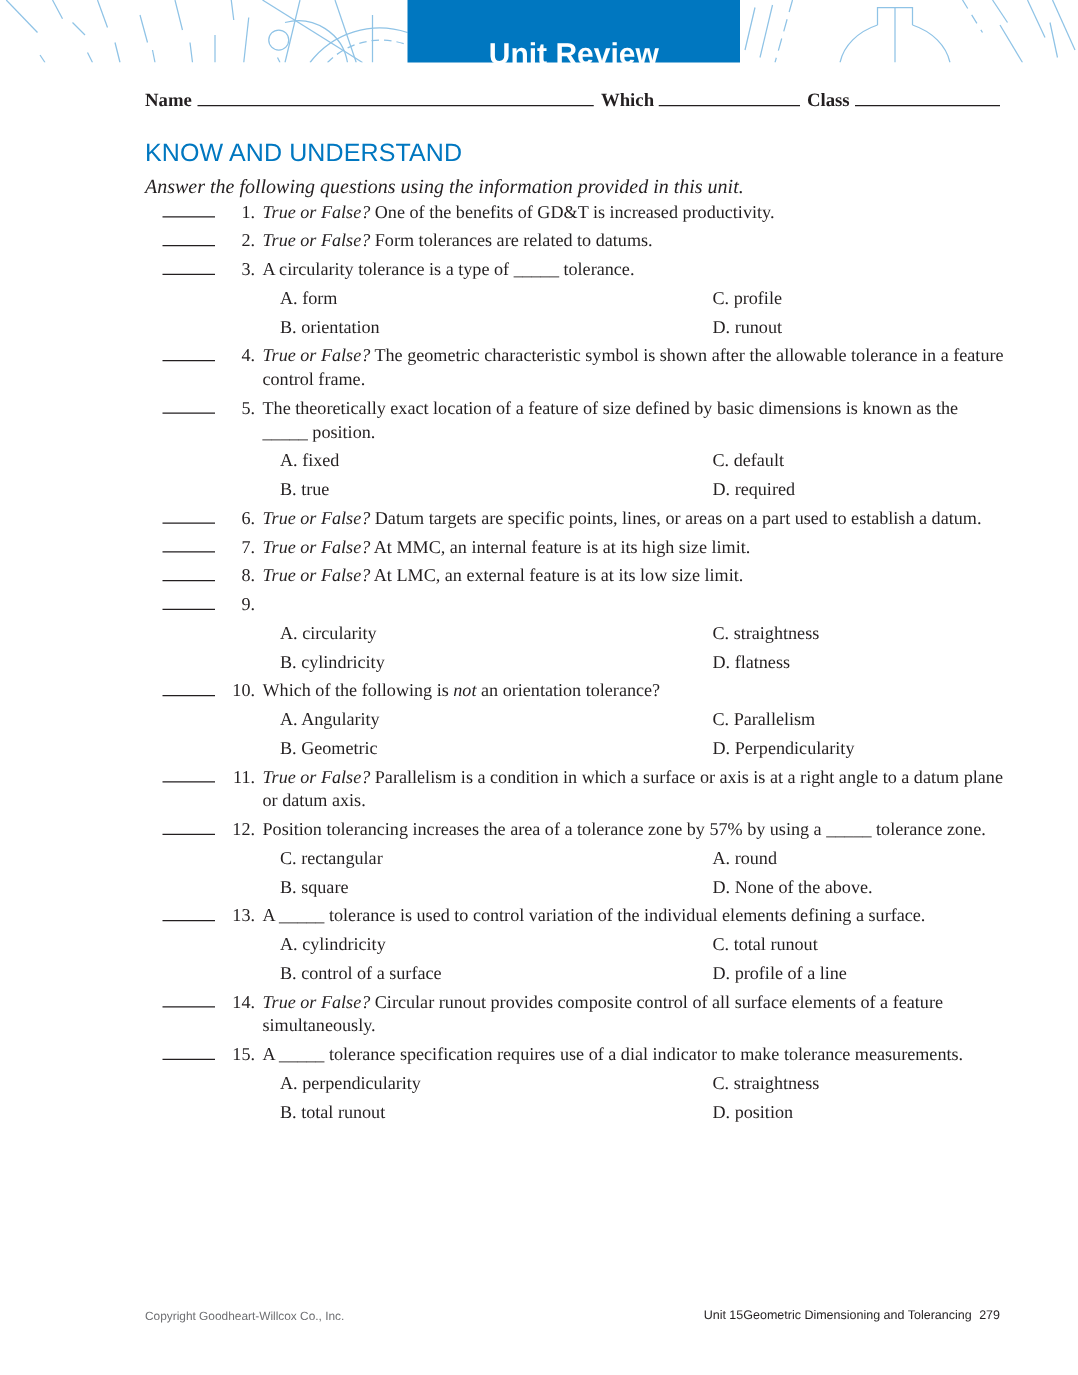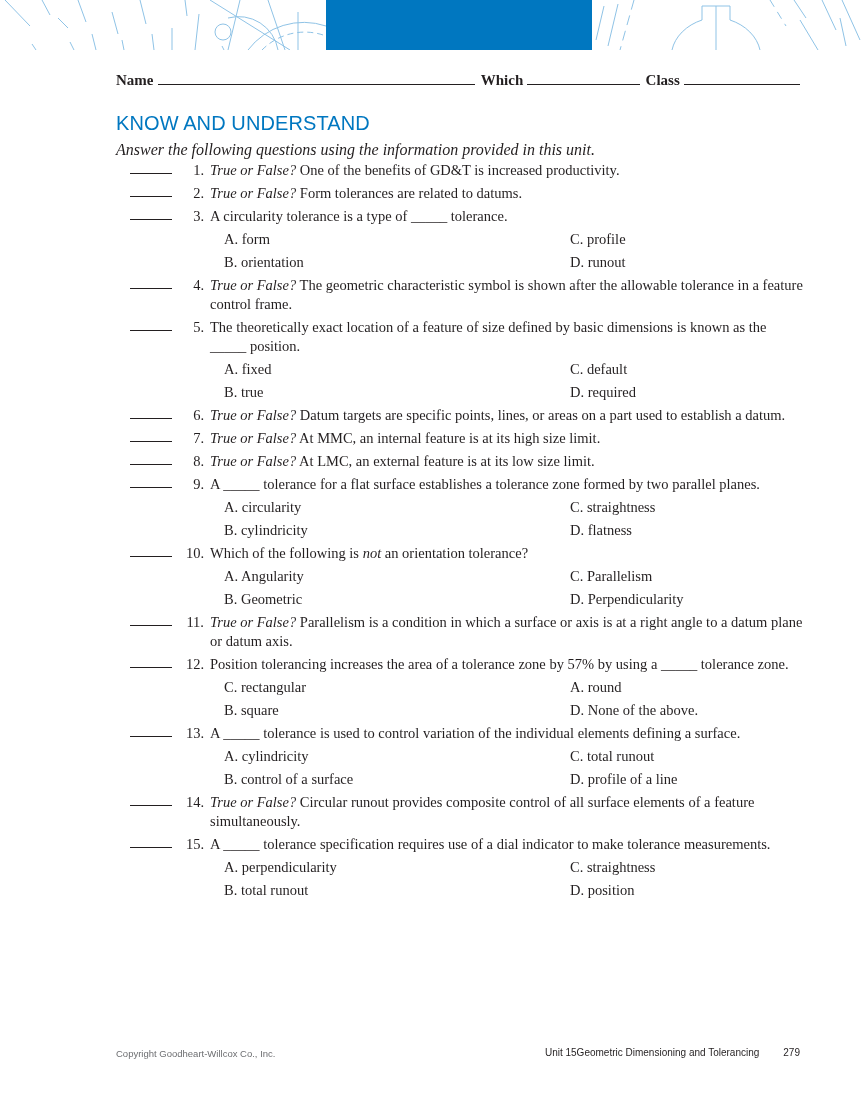--- a/index.html
+++ b/index.html
@@ -2,40 +2,40 @@
 <html><head>
   <meta charset="utf-8">
   <style>
     html, body { margin: 0; padding: 0; background: #ffffff; }
     body { width: 862px; height: 1100px; position: relative; overflow: hidden;
       font-family: "Liberation Serif", serif; color: #231f20; }
     .deco { position: absolute; left: 0; top: 0; width: 862px; height: 50px; }
     .banner { position: absolute; left: 326px; top: 0; width: 266px; height: 50px;
       background: #0077c0; color: #ffffff; font-family: "Liberation Sans", sans-serif;
       font-weight: bold; font-size: 24px; text-align: center; line-height: 20px; }
-    .banner span { display: inline-block; padding-top: 34px; margin-top: 16px; }
+    .banner span { display: inline-block; padding-top: 34px; }
     .namerow { position: absolute; left: 116px; top: 72px; width: 684px; font-size: 15px;
       font-weight: bold; display: flex; align-items: baseline; }
     .namerow .ln { display: inline-block; border-bottom: 1px solid #231f20; height: 12px; margin: 0 6px 0 4px; }
     .section-title { position: absolute; left: 116px; top: 112px; font-family: "Liberation Sans", sans-serif;
       font-size: 20px; color: #0077c0; letter-spacing: 0.1px; }
     .intro { position: absolute; left: 116px; top: 141px; font-style: italic; font-size: 16px; }
     .questions { position: absolute; left: 116px; top: 161px; width: 690px; font-size: 14.5px; }
     .q { display: flex; line-height: 19px; margin-bottom: 4px; }
     .blank { width: 42px; flex: none; border-bottom: 1px solid #231f20; height: 12px; margin-left: 14px; margin-right: 4px; }
     .num { width: 28px; flex: none; text-align: right; margin-right: 6px; }
     .qtext { flex: 1; }
     .qtext i { font-style: italic; }
     .opts { display: grid; grid-template-columns: 346px 1fr; margin-left: 88px; line-height: 19px; }
     .opt { margin-bottom: 4px; margin-left: 20px; }
     .footer-left { position: absolute; left: 116px; top: 1048px; font-family: "Liberation Sans", sans-serif;
       font-size: 9.5px; color: #6d6e71; }
     .footer-right { position: absolute; right: 62px; top: 1047px; font-family: "Liberation Sans", sans-serif;
       font-size: 10px; color: #231f20; display: flex; gap: 0; }
-    .footer-right .pg { margin-left: 24px; }
+    .footer-right .pg { margin-left: 6px; }
   </style>
 </head>
 <body>
 
 <svg class="deco" viewBox="0 0 862 50" width="862" height="50">
   <g stroke="#8fc3e6" stroke-width="1" fill="none">
     <line x1="5" y1="0" x2="30" y2="26"></line>
     <line x1="58" y1="18" x2="68" y2="28"></line>
     <line x1="42" y1="0" x2="50" y2="15"></line>
     <line x1="32" y1="44" x2="36" y2="50"></line>
@@ -148,21 +148,20 @@
 
   <div class="q">
     <span class="blank"></span>
     <span class="num">8.</span>
     <span class="qtext"><i>True or False?</i><span> At LMC, an external feature is at its low size limit.</span></span>
   </div>
 
   <div class="q">
     <span class="blank"></span>
     <span class="num">9.</span>
-    <span class="qtext">A _____ tolerance for a flat surface establishes a tolerance zone formed by two parallel planes.</span>
   </div>
   <div class="opts">
     <span class="opt">A. circularity</span>
     <span class="opt">C. straightness</span>
     <span class="opt">B. cylindricity</span>
     <span class="opt">D. flatness</span>
   </div>
 
   <div class="q">
     <span class="blank"></span>

